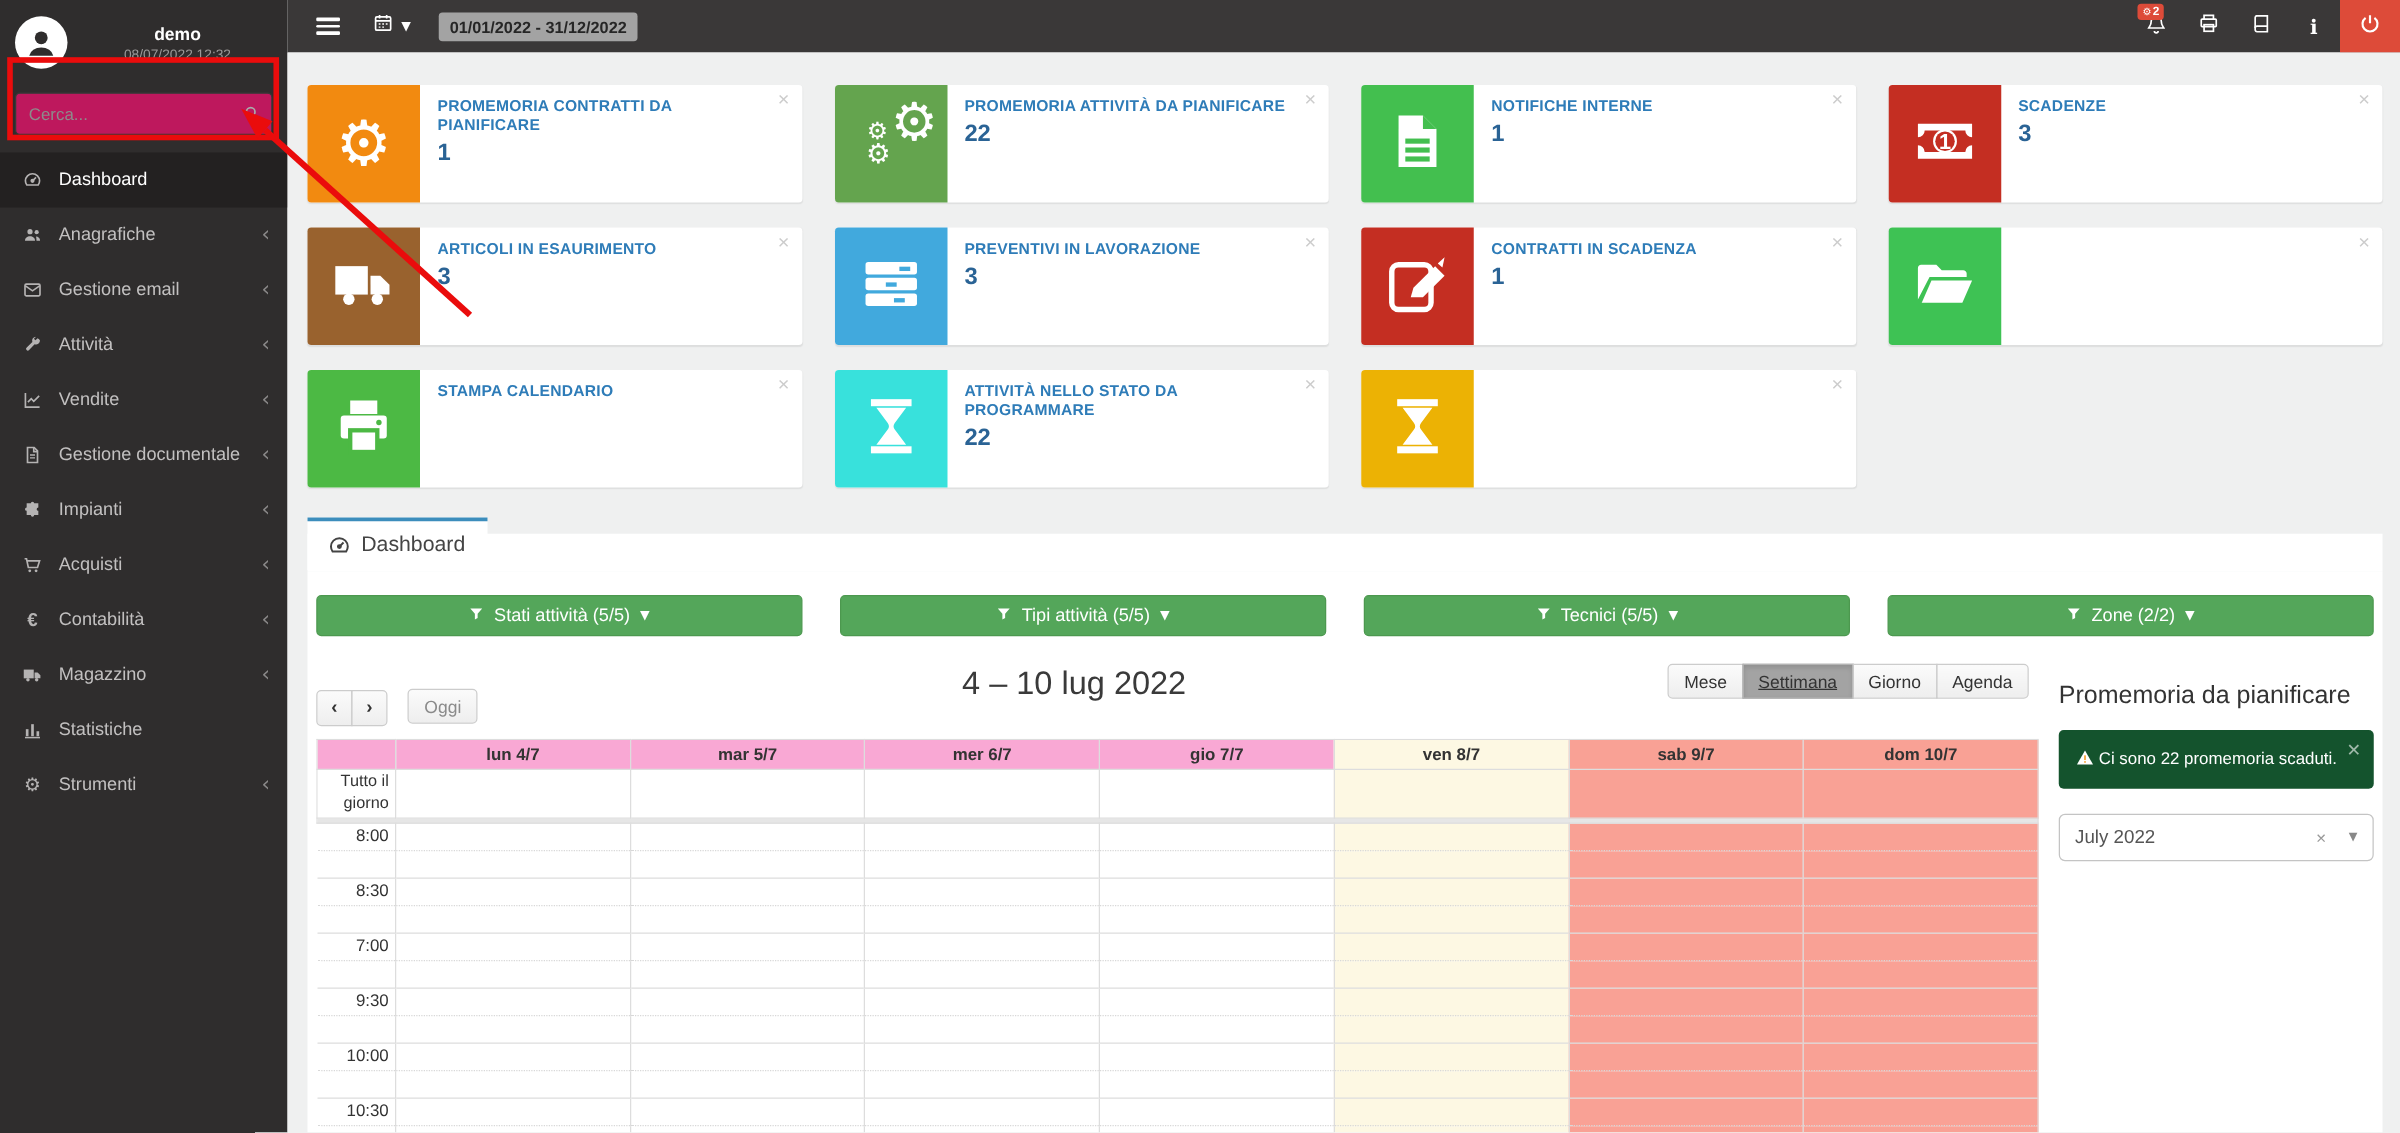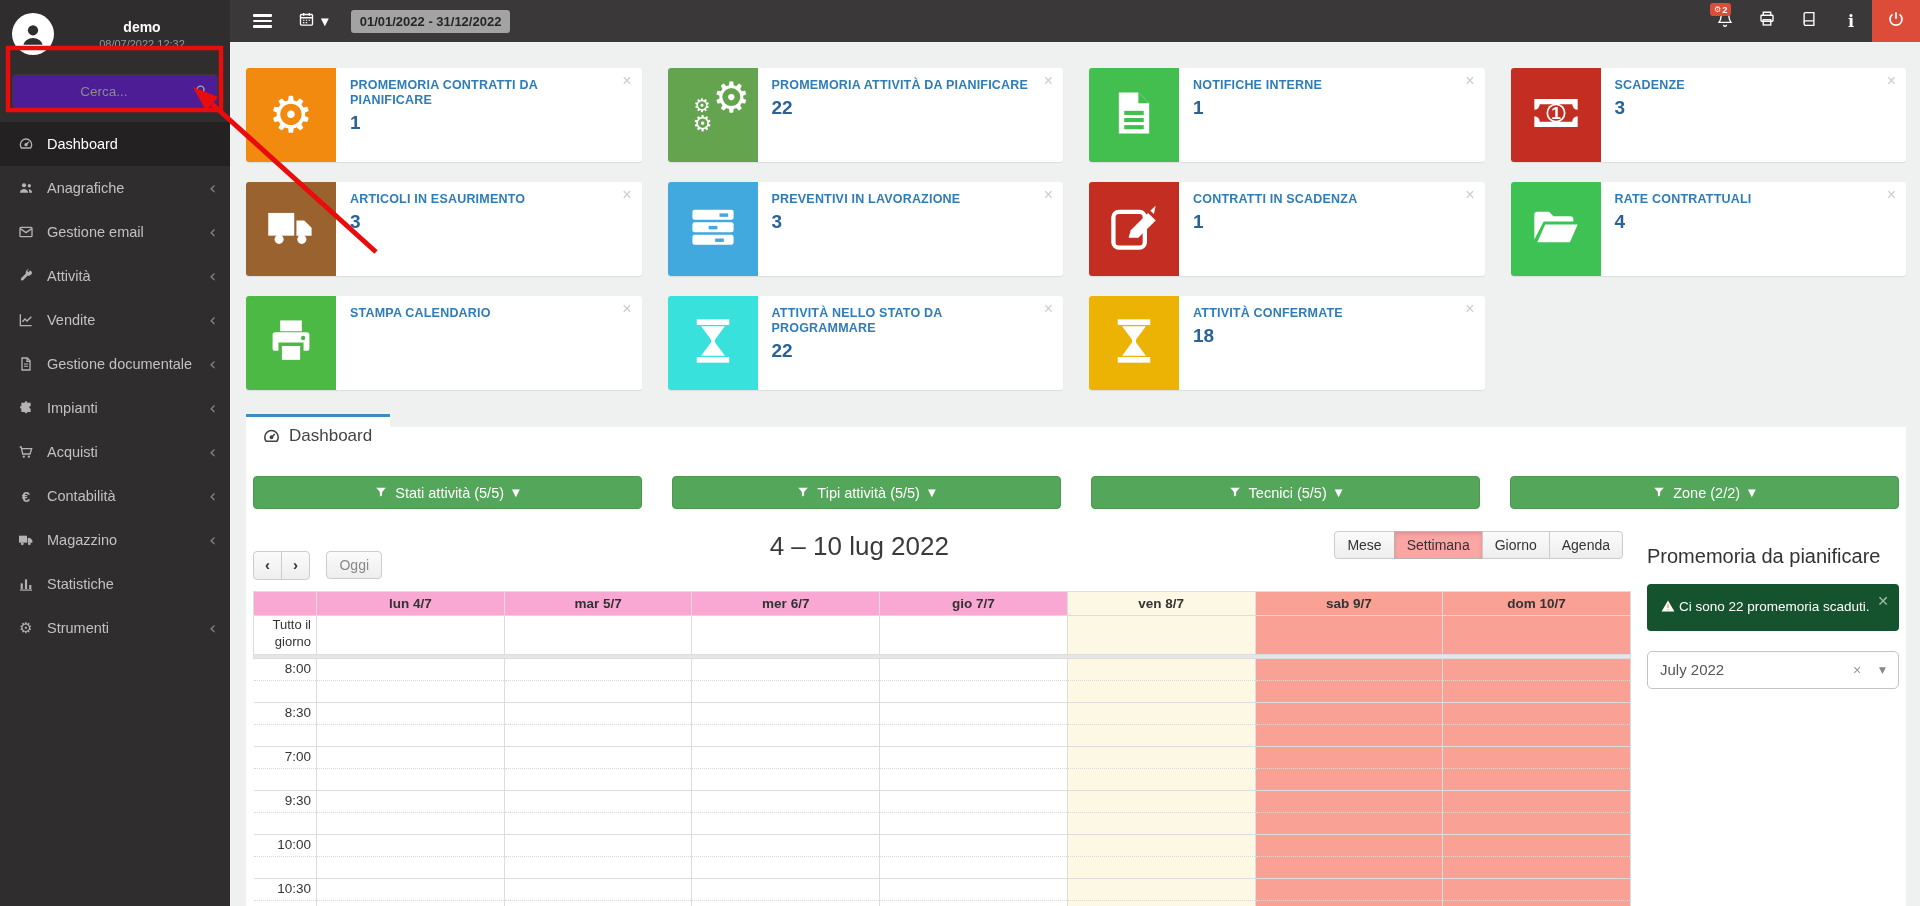--- a/index.html
+++ b/index.html
@@ -10,21 +10,21 @@
   
   .sidebar{width:230px;flex:0 0 230px;background:#2f2d2d;color:#c9c7c7;display:flex;flex-direction:column;}
   .logo{height:42px;background:#262424;color:#fff;font-weight:bold;font-size:21px;display:flex;align-items:center;justify-content:center;letter-spacing:.2px;}
   .user-panel{display:flex;align-items:center;padding:13px 12px 9px 12px;gap:12px;}
   .avatar{width:42px;height:42px;border-radius:50%;background:#fff;display:flex;align-items:center;justify-content:center;flex:0 0 42px;}
   .avatar svg{width:30px;height:30px;}
   .user-texts{flex:1;text-align:center;}
   .user-name{color:#fff;font-weight:bold;font-size:14px;}
   .user-date{color:#9a9898;font-size:11px;margin-top:3px;}
   .search-box{margin:10px 12px 0 12px;position:relative;}
-  .search-box input{width:100%;box-sizing:border-box;height:34px;background:#4c1d95;border:1px solid #3a3838;border-radius:4px;color:#ccc;padding:0 32px 0 10px;font-size:13.5px;font-family:"Liberation Sans",sans-serif;outline:none;text-align:center;}
+  .search-box input{width:100%;box-sizing:border-box;height:34px;background:#be185d;border:1px solid #3a3838;border-radius:4px;color:#ccc;padding:0 32px 0 10px;font-size:13.5px;font-family:"Liberation Sans",sans-serif;outline:none;}
   .search-box input::placeholder{color:#8d8b8b;}
   .search-icon{position:absolute;right:9px;top:9px;color:#aaa;}
   .search-icon svg{width:15px;height:15px;}
   #sidebar-menu{margin-top:14px;}
   .menu-item{height:44px;display:flex;align-items:center;padding:0 14px;font-size:14.5px;color:#c2c0c0;text-decoration:none;cursor:pointer;}
   .menu-item.active{background:#232121;color:#fff;}
   .menu-item .icn{width:24px;margin-right:9px;display:inline-flex;justify-content:center;color:#b5b3b3;font-size:15px;}
   .menu-item .icn svg{width:16px;height:16px;}
   .mi-chevron{margin-left:auto;color:#8a8888;font-size:17px;line-height:1;}
 
@@ -77,21 +77,21 @@
 
   .cal-area{display:flex;gap:16px;margin-top:22px;}
   .cal-main{flex:1;min-width:0;}
   .toolbar{position:relative;height:34px;}
   .btn-group{display:inline-flex;}
   .fc-btn{background:linear-gradient(#fbfbfb,#eee);border:1px solid #ccc;color:#333;font-size:14px;padding:5px 12px;cursor:pointer;font-family:"Liberation Sans",sans-serif;}
   .btn-group .fc-btn{margin-left:-1px;}
   .btn-group .fc-btn:first-child{margin-left:0;border-radius:4px 0 0 4px;}
   .btn-group .fc-btn:last-child{border-radius:0 4px 4px 0;}
   .fc-btn.nav{font-size:15px;padding:4px 11px 6px;font-weight:bold;}
-  .fc-btn.active{background:#fca5a5;border-color:#b4b4b4;box-shadow:inset 0 2px 4px rgba(0,0,0,.12);}
+  .fc-btn.active{background:#a3a3a3;border-color:#b4b4b4;box-shadow:inset 0 2px 4px rgba(0,0,0,.12);text-decoration:underline;}
   .fc-btn.today{margin-left:12px;border-radius:4px;color:#8a8a8a;margin-top:20px;}
   .cal-title{position:absolute;left:44%;top:0;transform:translateX(-50%);font-size:26px;color:#3a3a3a;white-space:nowrap;}
   .view-group{position:absolute;right:8px;top:0;}
 
   .cal-grid{margin-top:26px;height:331px;overflow:hidden;}
   table.fc{width:100%;border-collapse:collapse;table-layout:fixed;}
   table.fc th,table.fc td{padding:0;}
   table.fc th{height:23px;border:1px solid #ddd;font-size:13.5px;font-weight:700;color:#333;background:#f9a8d4;}
   td.gutter,th.gutter{width:62px;}
   td.day{border-left:1px solid #ddd;border-right:1px solid #ddd;}
@@ -432,24 +432,20 @@
             </div>
             <span class="ib-close">×</span>
           </div>
           <div class="infobox">
             <div class="ib-icon" style="background:#3ec254;--box:#3ec254">
               <span class="icn"><svg viewBox="0 0 24 24" fill="#fff">
                   <path d="M2 6.2c0-.7.5-1.2 1.2-1.2h5.6l2 2h7.9c.7 0 1.3.5 1.3 1.2v1.3H6.3L2 17.8z"></path>
                   <path d="M7 10.8h15l-3.6 8.2H3.4z"></path>
                 </svg></span>
             </div>
-            <div class="ib-body">
-              <a class="ib-title">RATE CONTRATTUALI</a>
-              <div class="ib-value">4</div>
-            </div>
             <span class="ib-close">×</span>
           </div>
           <div class="infobox">
             <div class="ib-icon" style="background:#4cb944;--box:#4cb944">
               <span class="icn"><svg viewBox="0 0 24 24">
                   <path d="M7 2.5h10v5H7z" fill="#fff"></path>
                   <rect x="3.5" y="8" width="17" height="8.5" rx="1.2" fill="#fff"></rect>
                   <rect x="7" y="13.5" width="10" height="8" fill="#fff" stroke="var(--box)" stroke-width="1.6"></rect>
                   <circle cx="17.6" cy="10.6" r="1" fill="var(--box)"></circle>
                 </svg></span>
@@ -474,24 +470,20 @@
             </div>
             <span class="ib-close">×</span>
           </div>
           <div class="infobox">
             <div class="ib-icon" style="background:#ecb204;--box:#ecb204">
               <span class="icn"><svg viewBox="0 0 24 24" fill="#fff">
                   <rect x="4.5" y="2" width="15" height="2.6"></rect>
                   <rect x="4.5" y="19.4" width="15" height="2.6"></rect>
                   <path d="M6.5 5.2h11l-4.2 5.6a2 2 0 0 0 0 2.4l4.2 5.6h-11l4.2-5.6a2 2 0 0 0 0-2.4z"></path>
                 </svg></span>
-            </div>
-            <div class="ib-body">
-              <a class="ib-title">ATTIVITÀ CONFERMATE</a>
-              <div class="ib-value">18</div>
             </div>
             <span class="ib-close">×</span>
           </div>
         </div>
 
       <div class="tab-row">
         <div class="tab">
           <span class="icn">
             <svg viewBox="0 0 24 24" fill="none" stroke="currentColor" stroke-width="2">
                 <path d="M12 4.5a8.5 8.5 0 0 0-8.5 8.5c0 1.9.6 3.6 1.7 5h13.6a8.4 8.4 0 0 0 1.7-5A8.5 8.5 0 0 0 12 4.5z"></path>

